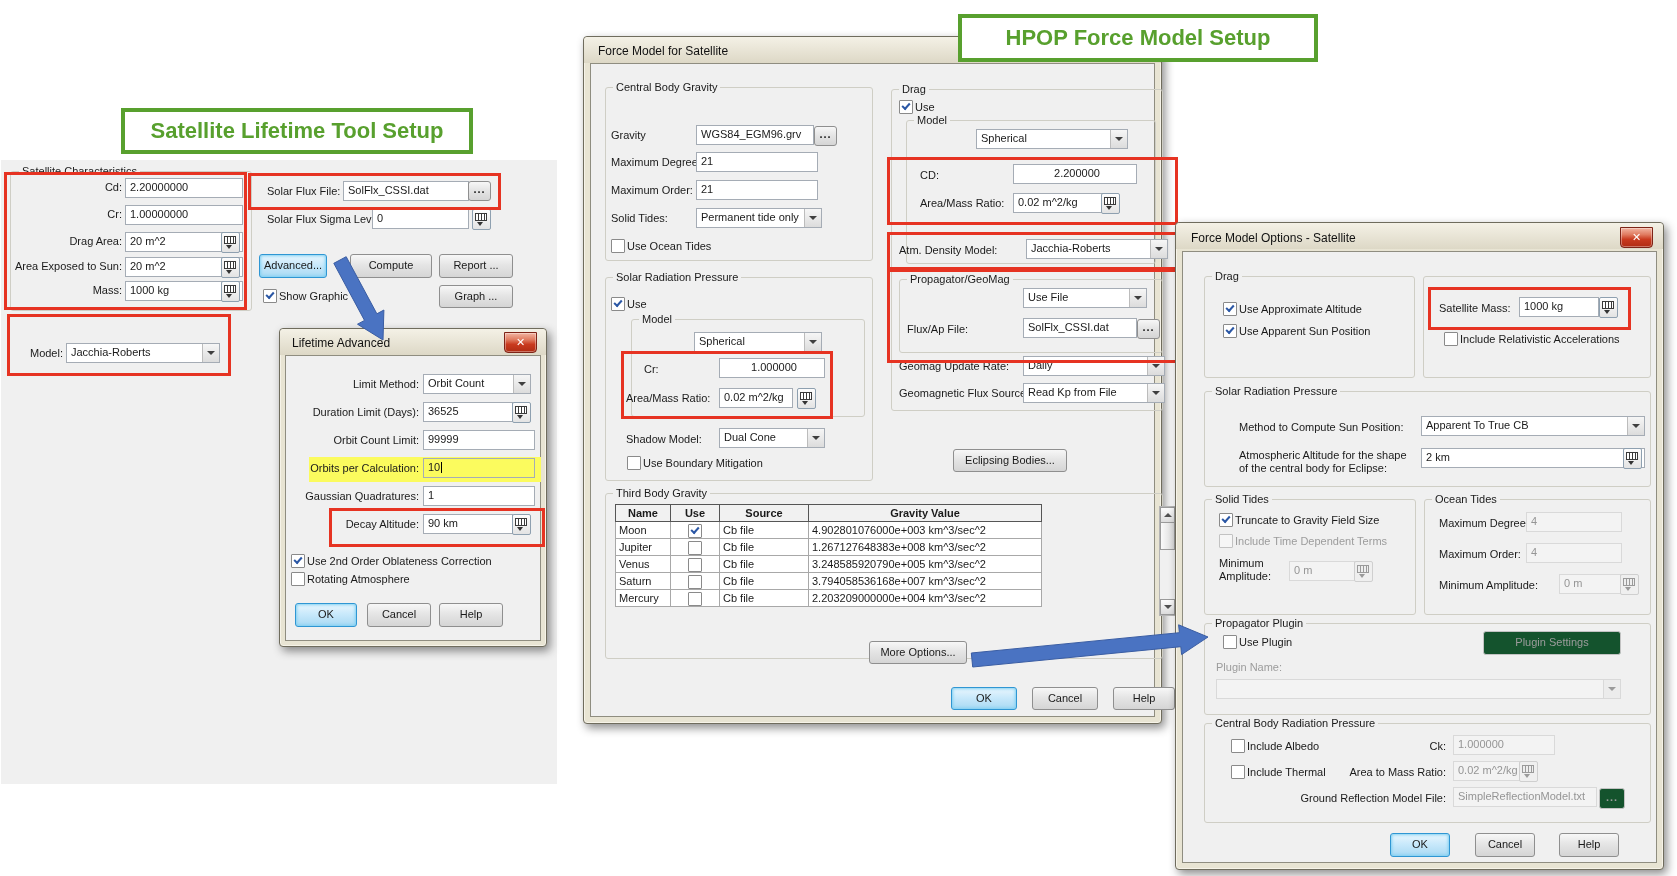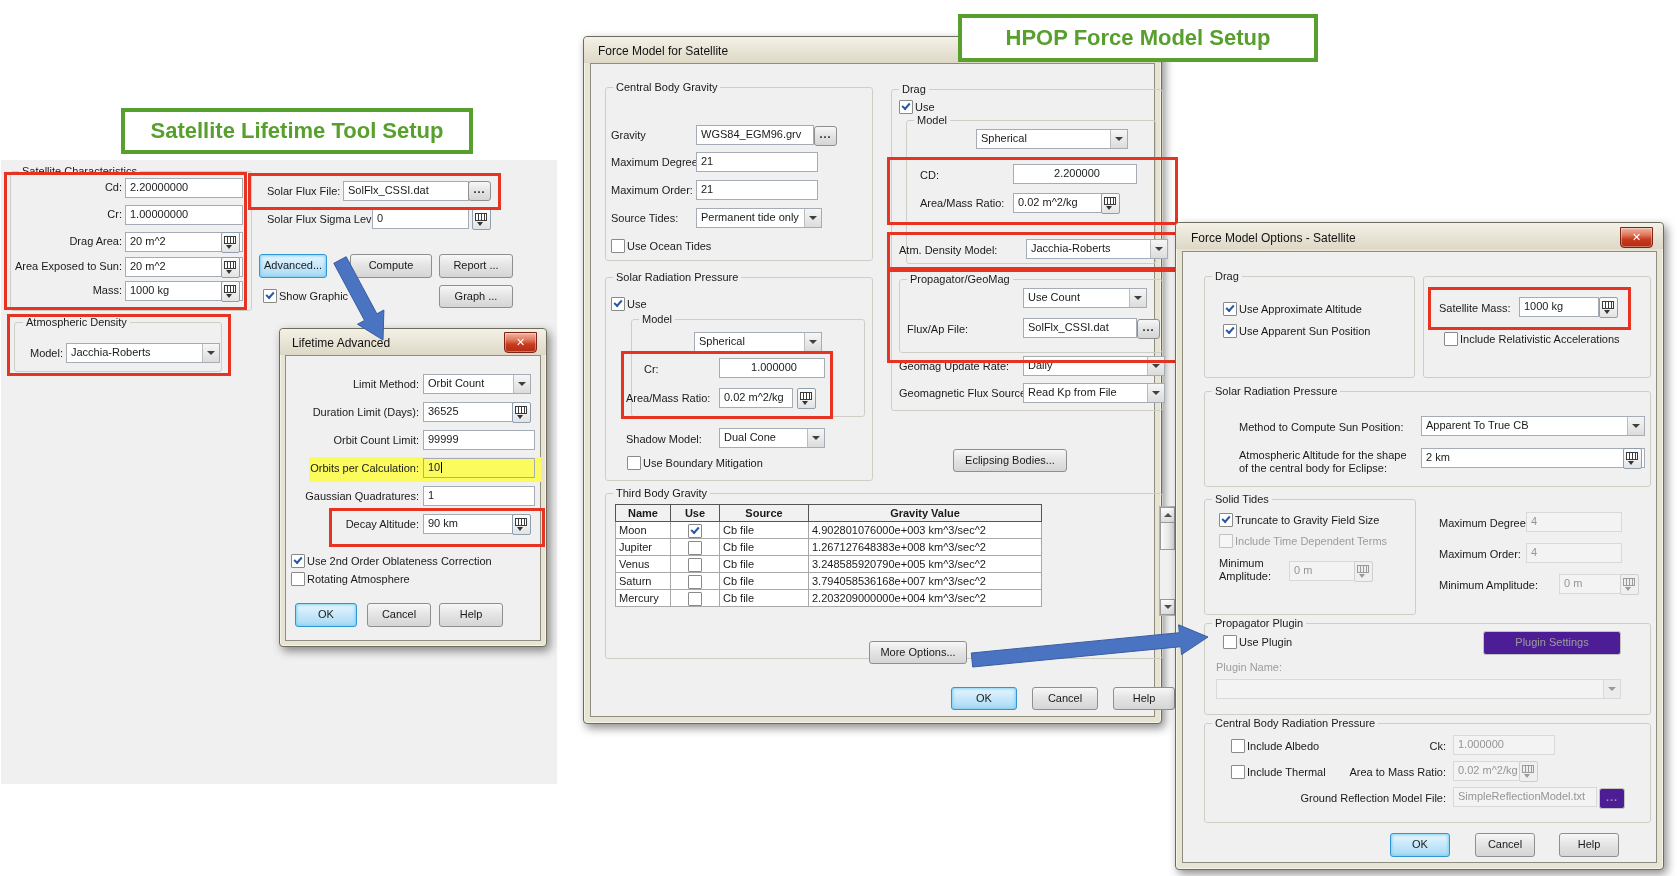--- a/index.html
+++ b/index.html
@@ -38,21 +38,21 @@
        border-right:4px solid transparent;border-top:4px solid #3f3f3f;}
   .dd.dis{background:#f3f3f3;border-color:#d9d9d9;}
   .dd.dis .ddt{color:#9a9a9a;}
   .dd.dis .dda{background:#ececec;border-left-color:#d9d9d9;}
   .dd.dis .dda::after{border-top-color:#9a9a9a;}
   
   .btn{position:absolute;background:linear-gradient(#f7f7f7,#e5e5e5 45%,#d5d5d5);border:1px solid #8f8f8f;
        border-radius:3px;font-size:11px;text-align:center;color:#1a1a1a;}
   .btn.focus{border-color:#2f96d3;background:linear-gradient(#eaf6fd,#c9e9fb 45%,#a9d9f3);
        box-shadow:inset 0 0 3px 1px #7fd0f2;}
-  .btn.dis{color:#9c9c9c;border-color:#c3c3c3;background:#4c1d95;}
+  .btn.dis{color:#9c9c9c;border-color:#c3c3c3;background:#14532d;}
   .browse{font-weight:bold;letter-spacing:1px;}
   
   .cb{position:absolute;width:12px;height:12px;background:#fff;border:1px solid #8a8a8a;border-radius:1px;}
   .cb.on::after{content:"";position:absolute;left:2px;top:2px;width:6px;height:3px;
        border-left:2px solid #2b57a5;border-bottom:2px solid #2b57a5;transform:rotate(-48deg);}
   .cb.dis{border-color:#c2c2c2;background:#f6f6f6;}
   
   .rbtn{position:absolute;width:17px;height:19px;background:linear-gradient(#fdfdfd,#e3e3e3);
         border:1px solid #8ea0b0;border-radius:2px;}
   .rbtn.dis{border-color:#cfcfcf;background:#efefef;}
@@ -108,23 +108,20 @@
         <span class="rar"></span>
       </div>
     <div class="lb r" style="left:0px;top:124px;width:121px">Mass:</div>
     <div class="fld" style="left:124px;top:121px;width:112px">1000 kg</div>
     <div class="rbtn" style="left:220px;top:121px">
         <span class="ric"></span>
         <span class="rar"></span>
       </div>
     <div class="redbox" style="left:3px;top:12px;width:237px;height:132px"></div>
 
-    <div class="grp" style="left:13px;top:162px;width:206px;height:48px">
-      <span class="gl" style="left:8px;top:-7px">Atmospheric Density</span>
-    </div>
     <div class="lb r" style="left:17px;top:187px;width:45px">Model:</div>
     <div class="dd" style="left:65px;top:183px;width:152px">
       <span class="ddt">Jacchia-Roberts</span>
         <span class="dda"></span>
     </div>
     <div class="redbox" style="left:6px;top:154px;width:218px;height:56px"></div>
 
     <div class="lb" style="left:266px;top:25px">Solar Flux File:</div>
     <div class="fld" style="left:342px;top:21px;width:120px">SolFlx_CSSI.dat</div>
     <div class="btn browse" style="left:467px;top:21px;width:21px;height:18px;line-height:15px">...</div>
@@ -196,21 +193,21 @@
     <div class="grp" style="left:21px;top:50px;width:266px;height:172px">
       <span class="gl" style="left:7px;top:-7px">Central Body Gravity</span>
     </div>
     <div class="lb" style="left:27px;top:92px">Gravity</div>
     <div class="fld" style="left:112px;top:88px;width:112px">WGS84_EGM96.grv</div>
     <div class="btn browse" style="left:230px;top:89px;width:21px;height:18px;line-height:15px">...</div>
     <div class="lb" style="left:27px;top:119px">Maximum Degree:</div>
     <div class="fld" style="left:112px;top:115px;width:116px">21</div>
     <div class="lb" style="left:27px;top:147px">Maximum Order:</div>
     <div class="fld" style="left:112px;top:143px;width:116px">21</div>
-    <div class="lb" style="left:27px;top:175px">Source Tides:</div>
+    <div class="lb" style="left:27px;top:175px">Solid Tides:</div>
     <div class="dd" style="left:112px;top:171px;width:124px">
       <span class="ddt">Permanent tide only</span>
         <span class="dda"></span>
     </div>
     <div class="cb" style="left:27px;top:202px"></div>
     <div class="lb" style="left:43px;top:203px">Use Ocean Tides</div>
 
     <div class="grp" style="left:21px;top:240px;width:266px;height:202px">
       <span class="gl" style="left:7px;top:-7px">Solar Radiation Pressure</span>
     </div>
@@ -266,21 +263,21 @@
     <div class="dd" style="left:442px;top:202px;width:140px">
       <span class="ddt">Jacchia-Roberts</span>
         <span class="dda"></span>
     </div>
     <div class="redbox" style="left:303px;top:195px;width:287px;height:34px"></div>
 
     <div class="grp" style="left:315px;top:242px;width:262px;height:72px">
       <span class="gl" style="left:7px;top:-7px">Propagator/GeoMag</span>
     </div>
     <div class="dd" style="left:439px;top:251px;width:122px">
-      <span class="ddt">Use Count</span>
+      <span class="ddt">Use File</span>
         <span class="dda"></span>
     </div>
     <div class="lb" style="left:323px;top:286px">Flux/Ap File:</div>
     <div class="fld" style="left:439px;top:281px;width:108px">SolFlx_CSSI.dat</div>
     <div class="btn browse" style="left:553px;top:282px;width:21px;height:18px;line-height:15px">...</div>
     <div class="redbox" style="left:303px;top:230px;width:287px;height:90px"></div>
 
     <div class="lb" style="left:315px;top:323px">Geomag Update Rate:</div>
     <div class="dd" style="left:439px;top:319px;width:140px">
       <span class="ddt">Daily</span>
@@ -410,20 +407,23 @@
     <div class="cb dis" style="left:43px;top:311px"></div>
     <div class="lb dis" style="left:59px;top:312px">Include Time Dependent Terms</div>
     <div class="lb" style="left:43px;top:334px">Minimum</div>
     <div class="lb" style="left:43px;top:347px">Amplitude:</div>
     <div class="fld dis" style="left:113px;top:338px;width:60px">0 m</div>
     <div class="rbtn dis" style="left:178px;top:338px">
         <span class="ric"></span>
         <span class="rar"></span>
       </div>
 
+    <div class="grp" style="left:248px;top:276px;width:225px;height:114px">
+      <span class="gl" style="left:7px;top:-7px">Ocean Tides</span>
+    </div>
     <div class="lb" style="left:263px;top:294px">Maximum Degree:</div>
     <div class="fld dis" style="left:350px;top:289px;width:90px">4</div>
     <div class="lb" style="left:263px;top:325px">Maximum Order:</div>
     <div class="fld dis" style="left:350px;top:320px;width:90px">4</div>
     <div class="lb" style="left:263px;top:356px">Minimum Amplitude:</div>
     <div class="fld dis" style="left:383px;top:351px;width:56px">0 m</div>
     <div class="rbtn dis" style="left:444px;top:351px">
         <span class="ric"></span>
         <span class="rar"></span>
       </div>

